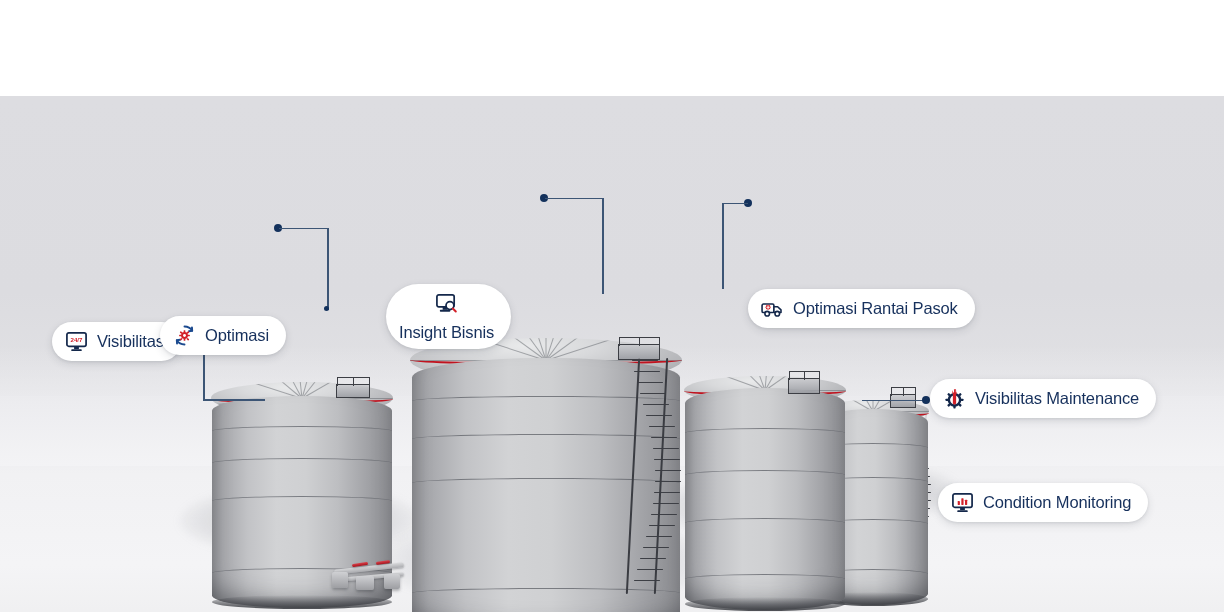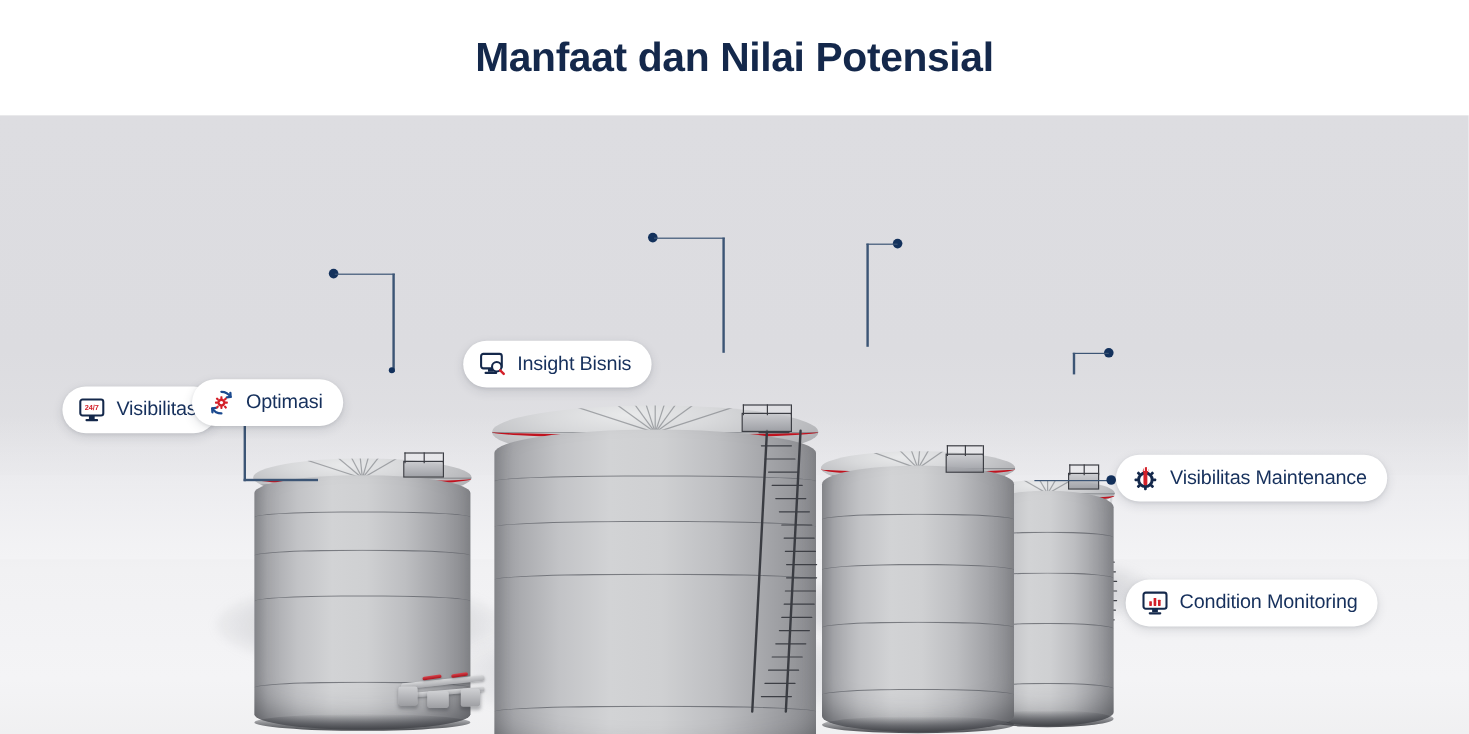--- a/index.html
+++ b/index.html
@@ -252,23 +252,20 @@
     height: 23px;
     flex: 0 0 23px;
     display: block;
   }
 </style>
 </head>
 <body>
 
 <div id="page">
 
-  <div id="header">
-    <h1 id="page-title">Manfaat dan Nilai Potensial</h1>
-  </div>
 
   <div id="scene">
 
     <div id="ground"></div>
 
     <div class="shadow-pool" style="left:180px; top:390px; width:240px; height:70px;"></div>
     <div class="shadow-pool" style="left:660px; top:380px; width:200px; height:62px;"></div>
     <div class="shadow-pool" style="left:800px; top:370px; width:160px; height:52px;"></div>
     <div class="shadow-pool" style="left:380px; top:420px; width:330px; height:90px;"></div>
 
@@ -561,31 +558,42 @@
           <rect x="7.6" y="7.6" width="1.8" height="2.6" rx="0.6" transform="rotate(-45 8.5 8.9)"></rect>
           <rect x="14.6" y="14.6" width="1.8" height="2.6" rx="0.6" transform="rotate(-45 15.5 15.9)"></rect>
           <rect x="14.6" y="7.6" width="1.8" height="2.6" rx="0.6" transform="rotate(45 15.5 8.9)"></rect>
           <rect x="7.6" y="14.6" width="1.8" height="2.6" rx="0.6" transform="rotate(45 8.5 15.9)"></rect>
         </g>
         <circle cx="12" cy="12" r="1.5" fill="#ffffff"></circle>
       </svg>
       <span class="pill-label">Optimasi</span>
     </div>
 
-    <div class="pill" style="left:386px; top:188px;">
+    <div class="pill" style="left:386px; top:188px;flex-direction:column;">
       <svg class="ico" viewBox="0 0 24 24">
         <rect x="2" y="3" width="18" height="12.6" rx="2" fill="#ffffff" stroke="#14284b" stroke-width="1.8"></rect>
         <rect x="8" y="15.6" width="5" height="3" fill="#14284b"></rect>
         <rect x="5" y="18.6" width="11" height="1.9" rx="0.9" fill="#14284b"></rect>
         <circle cx="15.6" cy="14.2" r="4.1" fill="#ffffff" stroke="#14284b" stroke-width="1.8"></circle>
         <path d="M18.6 17.3l3.1 3.1" stroke="#d32029" stroke-width="2.1" stroke-linecap="round"></path>
       </svg>
       <span class="pill-label">Insight Bisnis</span>
     </div>
 
+    <div class="pill" style="left:748px; top:193px;">
+      <svg class="ico" viewBox="0 0 26 24">
+        <rect x="1.2" y="7" width="13.4" height="9.6" rx="1.6" fill="#ffffff" stroke="#14284b" stroke-width="1.8"></rect>
+        <path d="M14.6 10h4.2l3.8 3.6v3h-8z" fill="#ffffff" stroke="#14284b" stroke-width="1.8" stroke-linejoin="round"></path>
+        <circle cx="7" cy="17.8" r="2.6" fill="#ffffff" stroke="#14284b" stroke-width="1.8"></circle>
+        <circle cx="18.4" cy="17.8" r="2.6" fill="#ffffff" stroke="#14284b" stroke-width="1.8"></circle>
+        <circle cx="8" cy="10.6" r="2.8" fill="#d32029"></circle>
+        <path d="M8 8.9v3.4M6.6 10.6h2.8" stroke="#ffffff" stroke-width="1.1" stroke-linecap="round"></path>
+      </svg>
+      <span class="pill-label">Optimasi Rantai Pasok</span>
+    </div>
 
     <div class="pill" style="left:930px; top:283px;">
       <svg class="ico" viewBox="0 0 24 24">
         <g fill="#14284b">
           <circle cx="12" cy="13.4" r="7.2"></circle>
           <rect x="10.8" y="4.4" width="2.4" height="3" rx="0.7"></rect>
           <rect x="10.8" y="19.4" width="2.4" height="3" rx="0.7"></rect>
           <rect x="2.6" y="12.2" width="3" height="2.4" rx="0.7"></rect>
           <rect x="18.4" y="12.2" width="3" height="2.4" rx="0.7"></rect>
           <rect x="5" y="6.4" width="2.4" height="3" rx="0.7" transform="rotate(-45 6.2 7.9)"></rect>

